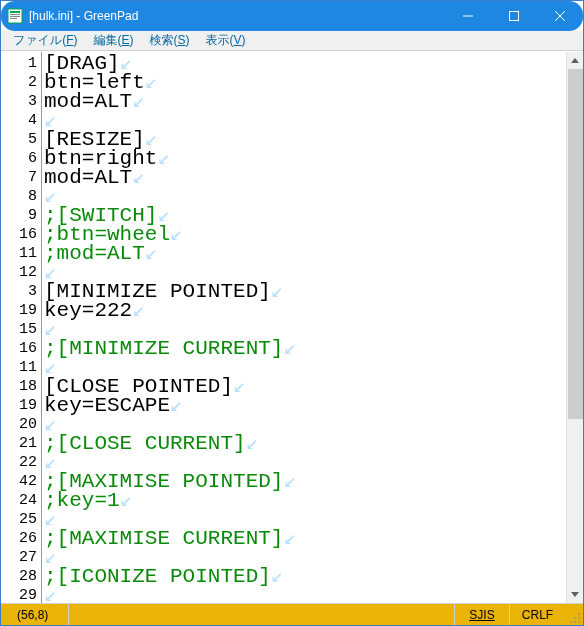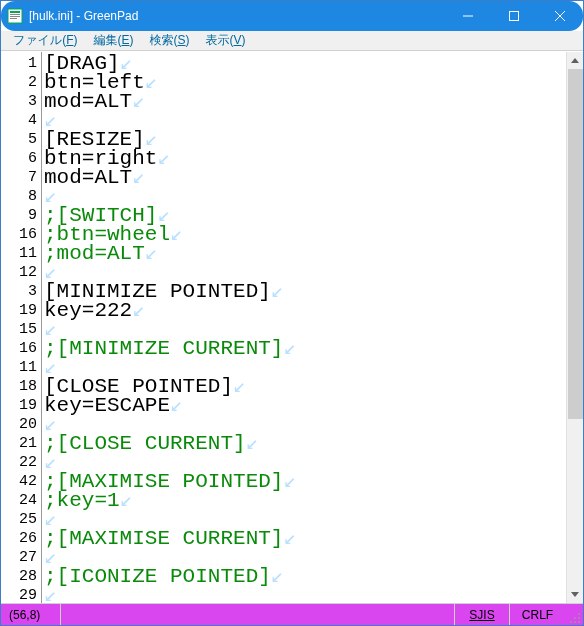--- a/index.html
+++ b/index.html
@@ -103,26 +103,27 @@
   .scroll-thumb {
     position: absolute;
     top: 17px;
     left: 1px;
     width: 15px;
     height: 350px;
     background: #cdcdcd;
   }
   .statusbar {
     height: 22px;
-    background: #d946ef;
+    background: #eab308;
     border-top: 1px solid #d0d0d0;
     display: flex;
     align-items: center;
     font-size: 12px;
     color: #000;
+    padding-left: 8px;
   }
   .status-cell {
     padding: 0 8px;
     border-right: 1px solid #d0d0d0;
     height: 100%;
     display: flex;
     align-items: center;
   }
   .status-cell.pos { width: 60px; }
   .status-spacer { flex: 1; border-right: 1px solid #d0d0d0; height:100%; }

